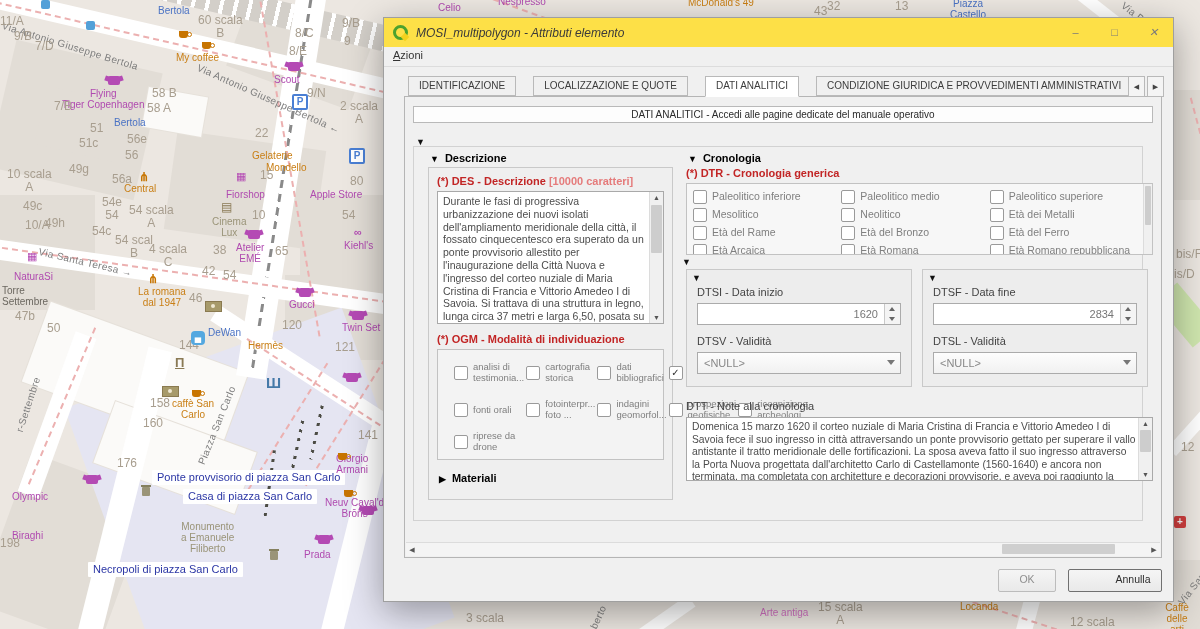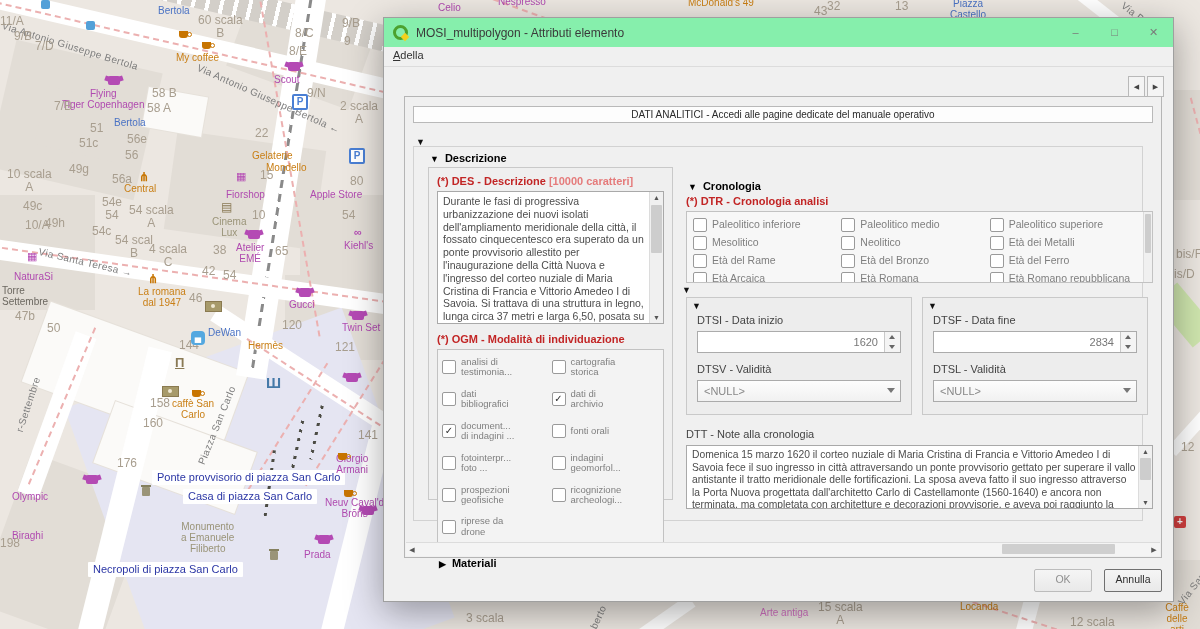--- a/index.html
+++ b/index.html
@@ -41,52 +41,52 @@
   .mi.restaurant{color:#c77400;font-size:12px;font-weight:bold;}
   .mi.bin{width:8px;height:9px;background:#9a9478;border-radius:1px;}
   .mi.bin::before{content:"";position:absolute;left:-1px;top:-2px;width:10px;height:2px;background:#85805f;}
   .mi.pharmacy{width:12px;height:12px;background:#d23f3f;border-radius:2px;color:#fff;font-weight:bold;font-size:10px;line-height:12px;text-align:center;}
   .mi.tram{width:9px;height:9px;background:#54a0d8;border-radius:2px;}
   .mi.cart{color:#b44ab4;font-size:11px;}
   .mi.monument{color:#4579a8;font-size:15px;font-weight:bold;}
   
   #dlg{position:absolute;left:383px;top:17px;width:789px;height:583px;background:#f0f0f0;
     border:1px solid #9f9f9f;box-shadow:0 10px 34px rgba(0,0,0,.35);font-size:11px;color:#333;}
-  .titlebar{height:29px;background:#86efac;display:flex;align-items:center;padding-left:9px;}
+  .titlebar{height:29px;background:#fde047;display:flex;align-items:center;padding-left:9px;font-style:italic;}
   .qicon{width:15px;height:15px;border:3px solid #4ca22e;border-radius:50%;position:relative;box-sizing:border-box;flex:none;}
   .qicon::after{content:"";position:absolute;right:-3px;bottom:-3px;width:6px;height:6px;background:#f3d11d;transform:rotate(45deg);}
   .title{margin-left:8px;font-size:12px;color:#3a3a3a;}
   .winbtns{margin-left:auto;display:flex;height:100%;}
   .winbtn{width:39px;text-align:center;line-height:29px;color:#7a7a7a;font-size:11px;}
   .menubar{height:17px;padding:2px 9px 0;font-size:11px;color:#333;border-bottom:1px solid #dcdcdc;background:#f0f0f0;}
   .menubar .u{text-decoration:underline;}
   .tabs{position:absolute;left:24px;top:57px;right:40px;display:flex;align-items:flex-end;height:21px;z-index:3;}
   .tab{background:#f0f0f0;border:1px solid #b9b9b9;padding:3px 10px 4px;font-size:10px;color:#3c3c3c;margin-right:17px;white-space:nowrap;}
   .tab.active{background:#fff;border-bottom-color:#fff;padding-bottom:5px;position:relative;top:1px;}
   .tabspin{position:absolute;right:9px;top:58px;display:flex;z-index:3;}
   .tabspin span{width:15px;height:19px;border:1px solid #b9b9b9;background:#f4f4f4;font-size:7px;color:#444;text-align:center;line-height:19px;margin-left:2px;}
   .frame{position:absolute;left:20px;top:78px;right:11px;bottom:43px;border:1px solid #b5b5b5;background:#f0f0f0;}
   .banner{margin:9px 8px 0;height:15px;background:#fdfdfd;border:1px solid #b9b9b9;text-align:center;font-size:10px;color:#2a2a2a;line-height:15px;}
   .omark{position:absolute;left:11px;top:40px;font-size:9px;color:#111;}
   .ogroup{position:absolute;left:8px;top:49px;right:18px;height:373px;border:1px solid #d2d2d2;text-decoration:underline;}
   .col-l{position:absolute;left:14px;top:3px;width:245px;}
-  .col-r{position:absolute;left:272px;top:3px;width:467px;margin-top:28px;}
+  .col-r{position:absolute;left:272px;top:3px;width:467px;}
   .sech{font-size:11px;font-weight:bold;color:#000;margin:2px 0 3px 2px;}
   .sech .tri{font-size:9px;margin-right:6px;}
   .gbox{border:1px solid #c9c9c9;background:#efefef;padding:7px 8px;}
   .redlbl{font-size:11px;font-weight:bold;color:#c22525;margin-bottom:4px;}
   .redlbl .lim{color:#e57b7b;margin-top:28px;}
   .tarea{background:#fff;border:1px solid #a9a9a9;color:#4c4c4c;font-size:10.5px;line-height:1.22;
     padding:3px 16px 3px 5px;overflow:hidden;position:relative;}
   .vsb{position:absolute;right:0;top:0;bottom:0;width:13px;background:#f0f0f0;border-left:1px solid #dcdcdc;}
   .vsb .a{position:absolute;left:0;right:0;text-align:center;font-size:7px;color:#555;height:11px;line-height:11px;}
   .vsb .a.up{top:0;} .vsb .a.dn{bottom:0;}
   .vsb .th{position:absolute;left:1px;right:1px;background:#cdcdcd;border-radius:1px;}
-  .chkframe{border:1px solid #c2c2c2;background:#f3f3f3;padding:7px 4px;display:grid;
-    grid-template-columns:1fr 1fr;row-gap:11px;column-gap:2px;position:relative;}
+  .chkframe{border:1px solid #c2c2c2;background:#f3f3f3;padding:7px 16px;display:grid;
+    grid-template-columns:1fr 1fr 1fr 1fr 1fr;row-gap:11px;column-gap:2px;position:relative;}
   .chki{display:flex;gap:5px;align-items:center;font-size:9.5px;color:#7f7f7f;line-height:1.1;white-space:pre-line;}
   .cb{width:12px;height:12px;background:#fff;border:1px solid #9a9a9a;border-radius:2px;flex:none;
     font-size:10px;line-height:11px;text-align:center;color:#2f2f2f;}
   .dtrframe{border:1px solid #c2c2c2;background:#f7f7f7;padding:6px 14px 6px 6px;display:grid;
     grid-template-columns:1fr 1fr 1fr;row-gap:4px;position:relative;height:58px;overflow:hidden;}
   .dtrframe .chki{font-size:10.5px;white-space:nowrap;}
   .dgrp{display:flex;gap:10px;margin-top:14px;position:relative;}
   .dmark{position:absolute;left:-4px;top:-12px;font-size:9px;color:#111;}
   .dbox{border:1px solid #c9c9c9;background:#ededed;padding:16px 10px 12px;width:204px;position:relative;}
   .dbox .m{position:absolute;left:5px;top:3px;font-size:9px;color:#111;}
@@ -101,21 +101,21 @@
   .combo{height:20px;background:linear-gradient(#fdfdfd,#f1f1f1);border:1px solid #ababab;display:flex;align-items:center;padding-left:6px;color:#888;font-size:11px;position:relative;}
   .combo .ar{position:absolute;right:5px;top:7px;border-left:4px solid transparent;border-right:4px solid transparent;border-top:5px solid #777;}
   .dttlbl{font-size:11px;color:#444;margin:13px 0 5px;}
   .hsb{position:absolute;left:1px;right:1px;bottom:1px;height:13px;background:#f4f4f4;border-top:1px solid #dcdcdc;}
   .hsb .a{position:absolute;top:0;bottom:0;width:12px;text-align:center;font-size:7px;color:#555;line-height:13px;}
   .hsb .a.l{left:0;} .hsb .a.r{right:0;}
   .hsb .th{position:absolute;top:1px;height:10px;left:79%;width:15%;background:#cfcfcf;border-radius:1px;}
   .btnrow{position:absolute;right:11px;bottom:9px;display:flex;gap:12px;}
   .btn{width:56px;height:21px;background:linear-gradient(#f5f5f5,#e9e9e9);border:1px solid #bcbcbc;
     font-size:10.5px;color:#8f8f8f;text-align:center;line-height:19px;border-radius:2px;}
-  .btn.default{color:#2d2d2d;border-color:#707070;}
+  .btn.default{color:#2d2d2d;border-color:#707070;padding-left:36px;}
 </style>
 </head>
 <body>
 
 <div id="map">
   <div class="b" style="left:0;top:55px;width:150px;height:130px;transform:rotate(13deg)"></div>
   <div class="b" style="left:40px;top:95px;width:90px;height:60px;transform:rotate(13deg)"></div>
   <div class="b" style="left:170px;top:140px;width:150px;height:100px;transform:rotate(8deg)"></div>
   <div class="b" style="left:235px;top:15px;width:130px;height:75px;transform:rotate(20deg)"></div>
   <div class="b" style="left:300px;top:195px;width:85px;height:115px"></div>
@@ -320,22 +320,28 @@
   <div class="titlebar">
     <span class="qicon"></span>
     <span class="title">MOSI_multipolygon - Attributi elemento</span>
     <span class="winbtns">
       <span class="winbtn">–</span>
       <span class="winbtn">□</span>
       <span class="winbtn">✕</span>
     </span>
   </div>
   <div class="menubar">
-    <span><span class="u">A</span><span>della</span></span>
+    <span><span class="u">A</span><span>zioni</span></span>
   </div>
+  <div class="tabs">
+      <span class="tab">IDENTIFICAZIONE</span>
+      <span class="tab">LOCALIZZAZIONE E QUOTE</span>
+      <span class="tab active">DATI ANALITICI</span>
+      <span class="tab">CONDIZIONE GIURIDICA E PROVVEDIMENTI AMMINISTRATIVI</span>
+    </div>
   <div class="tabspin">
     <span>◀</span>
     <span>▶</span>
   </div>
 
   <div class="frame">
     <div class="banner">DATI ANALITICI - Accedi alle pagine dedicate del manuale operativo</div>
     <div class="omark">▼</div>
     <div class="ogroup">
 
@@ -374,21 +380,21 @@
 archeologi...</span></span>
               <span class="chki"><span class="cb"></span><span>riprese da
 drone</span></span>
             </div>
           <div class="sech" style="margin-top:12px"><span class="tri">▶</span><span>Materiali</span></div>
         </div>
       </div>
 
       <div class="col-r">
         <div class="sech"><span class="tri">▼</span><span>Cronologia</span></div>
-        <div class="redlbl"><span>(*) DTR - Cronologia analisi</span></div>
+        <div class="redlbl"><span>(*) DTR - Cronologia generica</span></div>
         <div class="dtrframe">
         <span class="chki">
               <span class="cb"></span>
               <span>Paleolitico inferiore</span>
             </span>
             <span class="chki">
               <span class="cb"></span>
               <span>Paleolitico medio</span>
             </span>
             <span class="chki">

